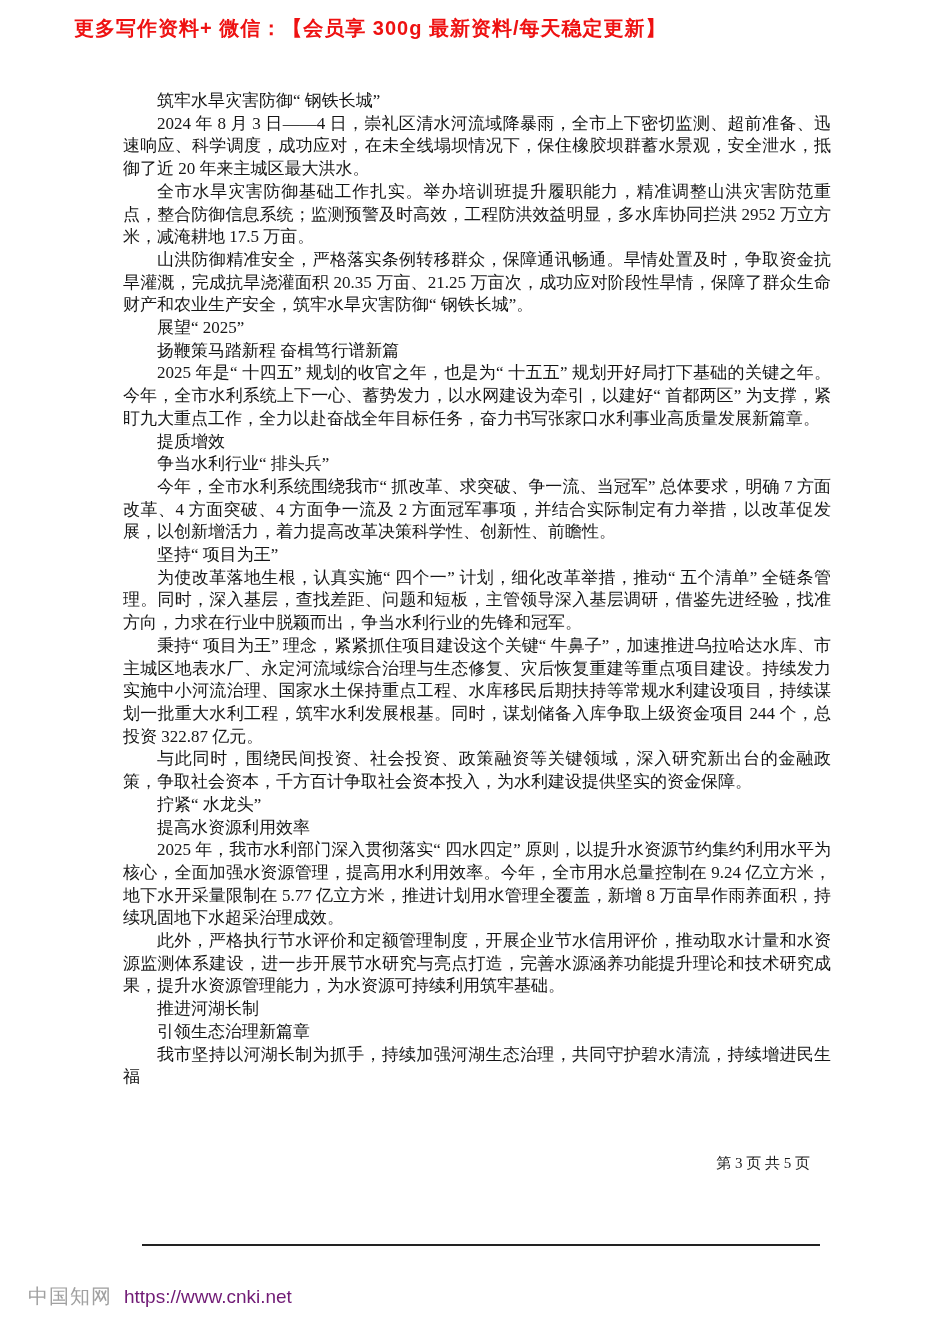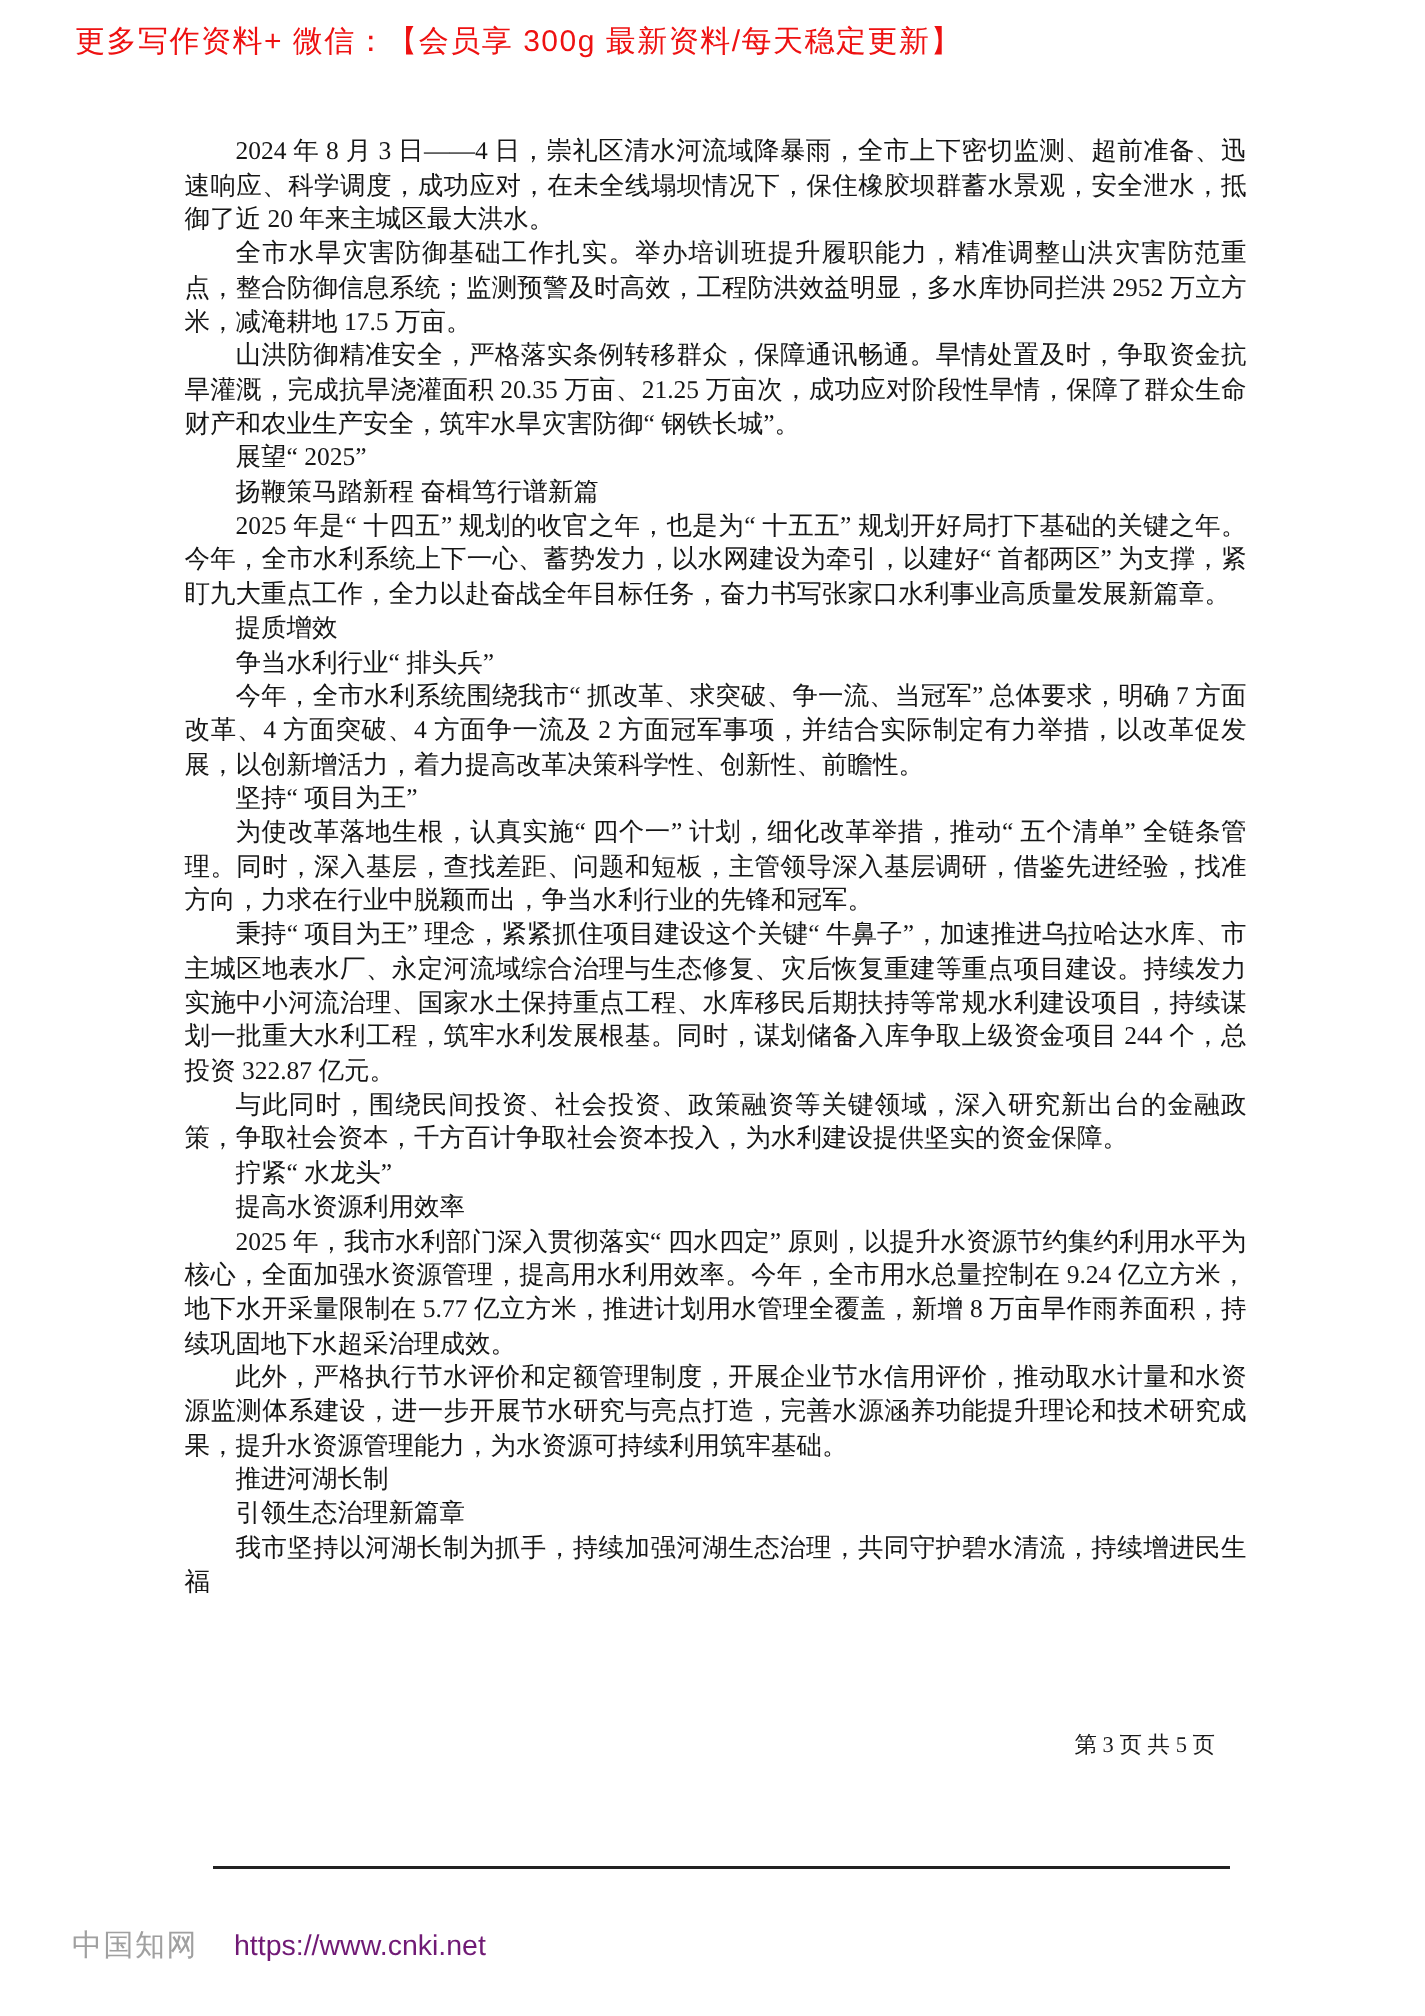--- a/index.html
+++ b/index.html
@@ -12,24 +12,24 @@
     font-family: "Liberation Sans", "DejaVu Sans", sans-serif;
   }
   .page {
     position: relative;
     width: 950px;
     height: 1344px;
     background: #ffffff;
   }
   .promo-banner {
     position: absolute;
-    left: 50px;
+    left: 74px;
     top: 14px;
     font-size: 20px;
-    font-weight: 400;
+    font-weight: 700;
     letter-spacing: 1px;
     line-height: 28px;
     white-space: nowrap;
   }
   .doc-body {
     position: absolute;
     left: 123px;
     top: 90px;
     width: 708px;
     font-family: "Liberation Serif", "DejaVu Serif", serif;
@@ -57,45 +57,46 @@
   .footer-divider {
     position: absolute;
     left: 142px;
     top: 1244px;
     width: 678px;
     height: 0;
     border-top: 2px solid #222222;
   }
   .footer {
     position: absolute;
-    left: 48px;
+    left: 28px;
     top: 1283px;
     display: flex;
     align-items: baseline;
-    gap: 24px;
+    gap: 12px;
     white-space: nowrap;
     justify-content: flex-end;
   }
   .footer .brand {
     font-size: 20px;
     letter-spacing: 1px;
   }
   .footer .url {
     font-size: 19px;
   }
 </style>
 </head>
 <body>
 
 <div class="page">
 
   <div class="promo-banner" style="color: rgb(238, 17, 17);">更多写作资料+ 微信：【会员享 300g 最新资料/每天稳定更新】</div>
 
   <div class="doc-body">
 
+      <p>筑牢水旱灾害防御“ 钢铁长城”</p>
 
       <p>2024 年 8 月 3 日——4 日，崇礼区清水河流域降暴雨，全市上下密切监测、超前准备、迅速响应、科学调度，成功应对，在未全线塌坝情况下，保住橡胶坝群蓄水景观，安全泄水，抵御了近 20 年来主城区最大洪水。</p>
 
       <p>全市水旱灾害防御基础工作扎实。举办培训班提升履职能力，精准调整山洪灾害防范重点，整合防御信息系统；监测预警及时高效，工程防洪效益明显，多水库协同拦洪 2952 万立方米，减淹耕地 17.5 万亩。</p>
 
       <p>山洪防御精准安全，严格落实条例转移群众，保障通讯畅通。旱情处置及时，争取资金抗旱灌溉，完成抗旱浇灌面积 20.35 万亩、21.25 万亩次，成功应对阶段性旱情，保障了群众生命财产和农业生产安全，筑牢水旱灾害防御“ 钢铁长城”。</p>
 
       <p>展望“ 2025”</p>
 
       <p>扬鞭策马踏新程 奋楫笃行谱新篇</p>

